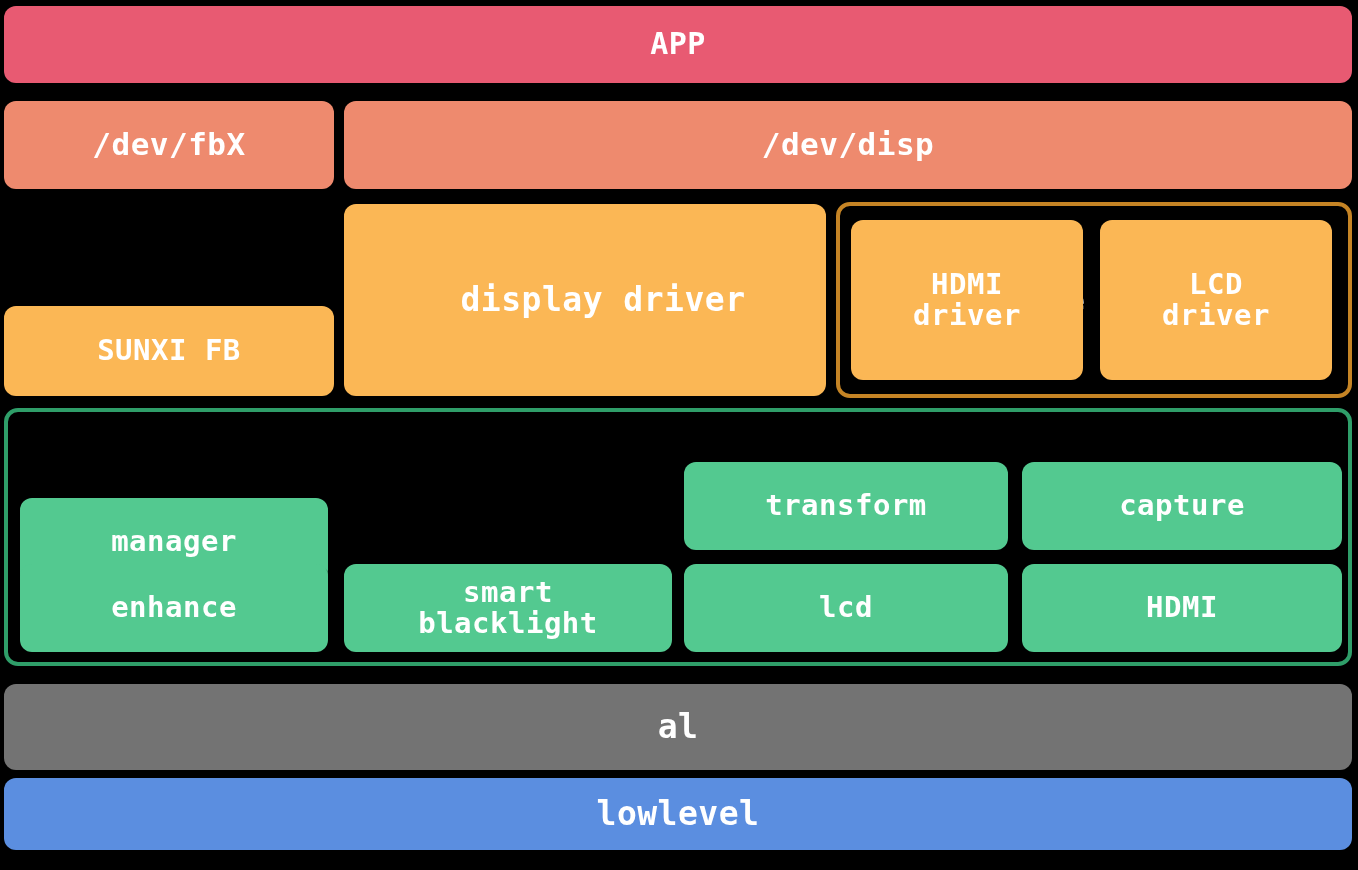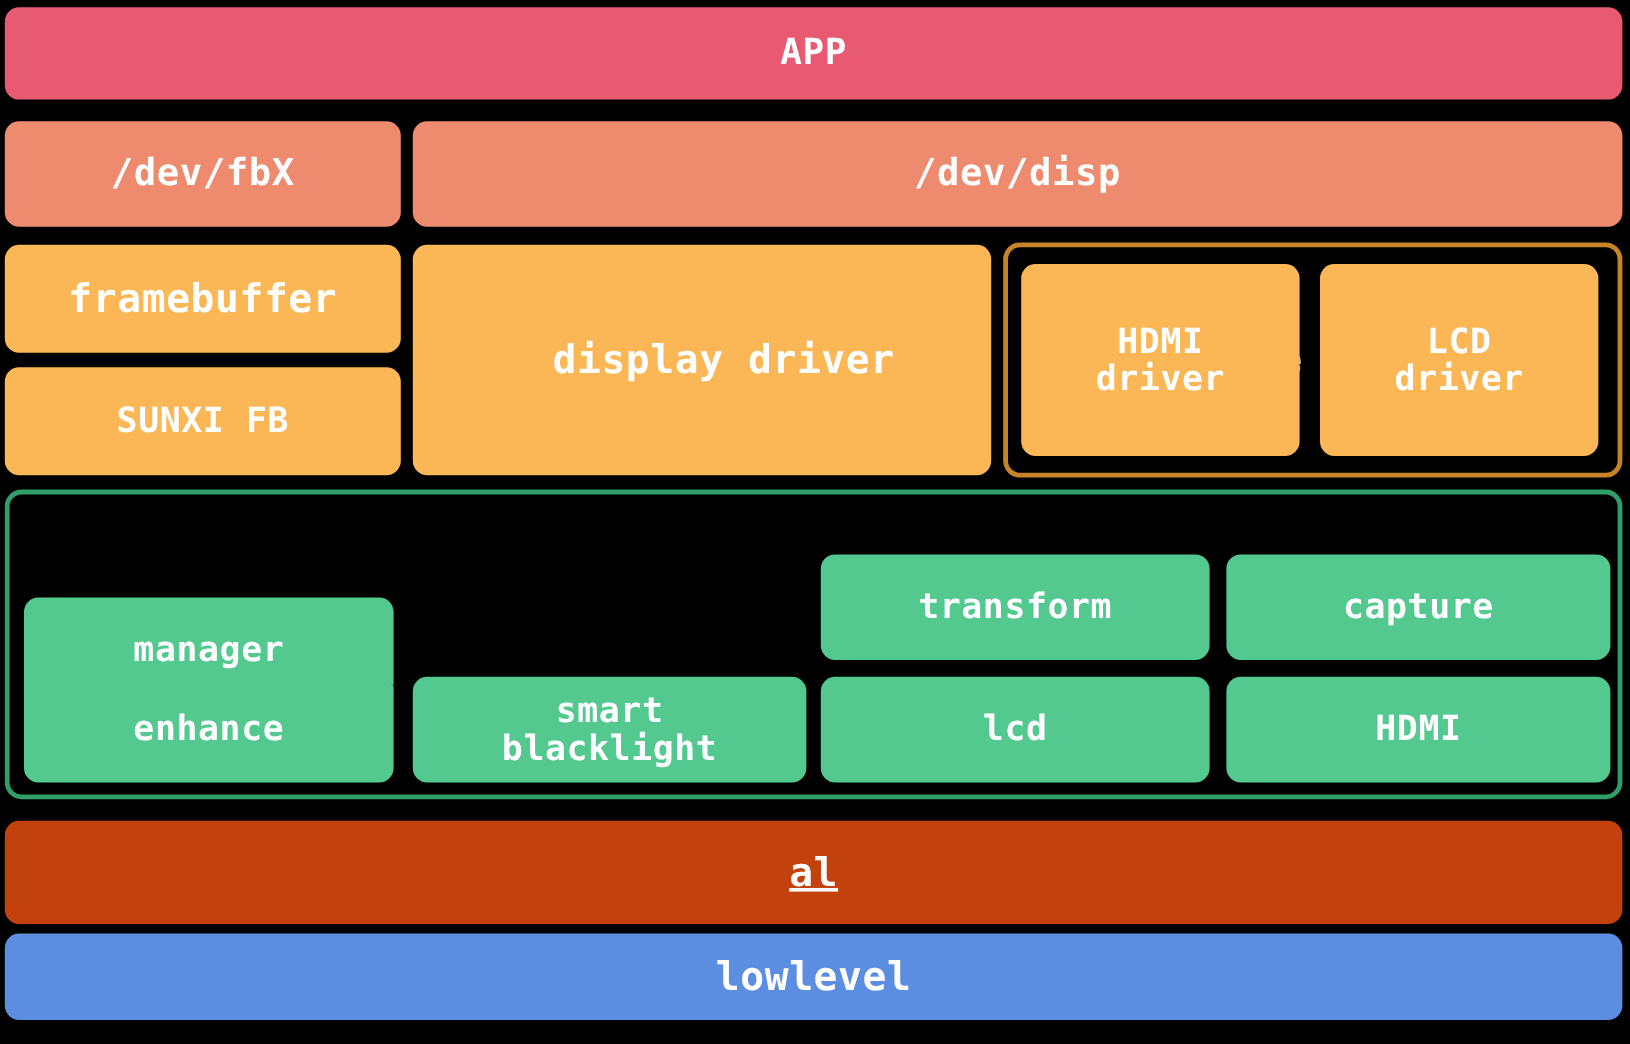--- a/index.html
+++ b/index.html
@@ -36,21 +36,21 @@
     white-space: pre-line;
     box-shadow: 3px 3px 0 rgba(0,0,0,0.30);
     user-select: none;
   }
 
   
   .c-app      { background: #E85A72; }
   .c-dev      { background: #EE8A6E; }
   .c-orange   { background: #FBB755; }
   .c-green    { background: #53C990; }
-  .c-blue-lt  { background: #c2410c; text-decoration: underline; }
+  .c-blue-lt  { background: #737373; }
   .c-blue-dk  { background: #5B8EE0; }
 
   
   .group {
     position: absolute;
     box-sizing: border-box;
     background: #000000;
     border-radius: 14px;
   }
   .g-driver { border: 4px solid #C58425; }
@@ -81,21 +81,20 @@
 <body>
 
 <div id="stage">
 
   <div class="blk c-app fs-app" style="left:4px; top:6px; width:1348px; height:77px;">APP</div>
 
   <div class="blk c-dev fs-dev" style="left:4px; top:101px; width:330px; height:88px;">/dev/fbX</div>
 
   <div class="blk c-dev fs-dev" style="left:344px; top:101px; width:1008px; height:88px;">/dev/disp</div>
 
-  <div class="blk c-orange fs-lg" style="left:4px; top:204px; width:330px; height:90px;">framebuffer</div>
 
   <div class="blk c-orange fs-md" style="left:4px; top:306px; width:330px; height:90px;">SUNXI FB</div>
 
   <div class="blk c-orange fs-lg" style="left:344px; top:204px; width:482px; height:192px;padding-left:36px;">display driver</div>
 
   <div class="group g-driver" style="left:836px; top:202px; width:516px; height:196px;"></div>
 
   <div class="occluded-label" style="left:836px; top:202px; width:516px; height:196px;">device driver</div>
 
   <div class="blk c-orange fs-md" style="left:851px; top:220px; width:232px; height:160px; z-index:2;">HDMI

